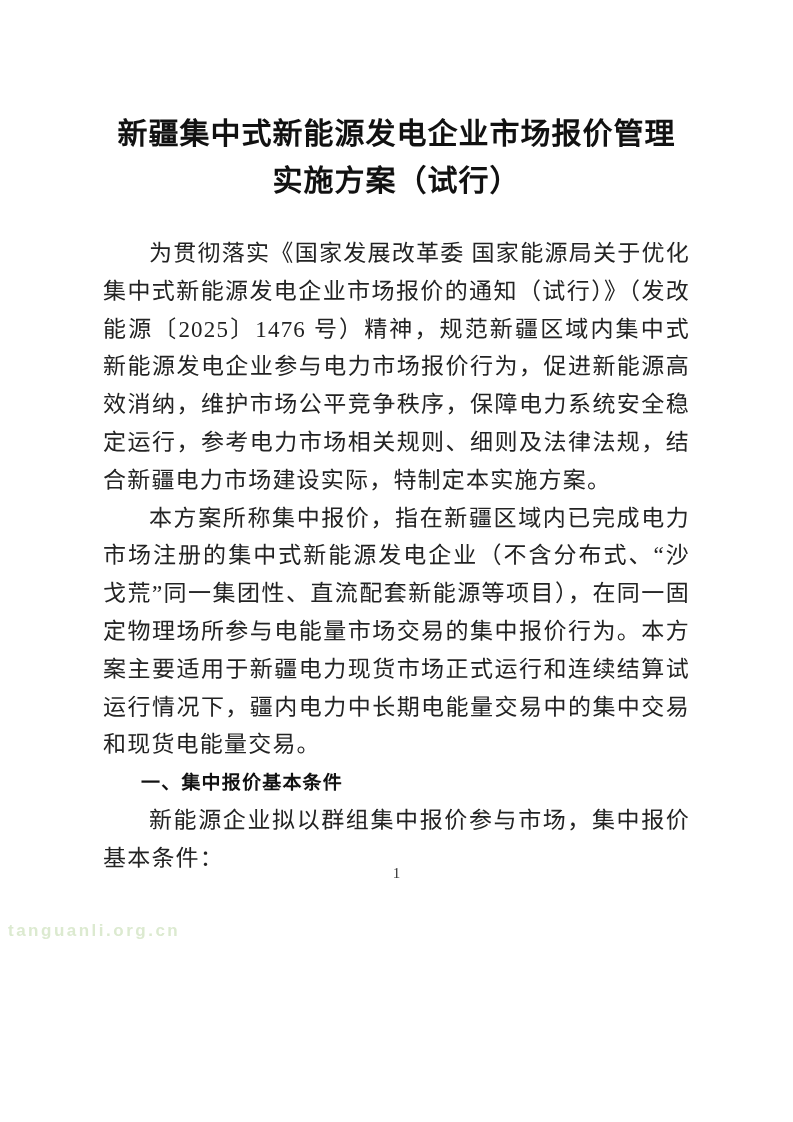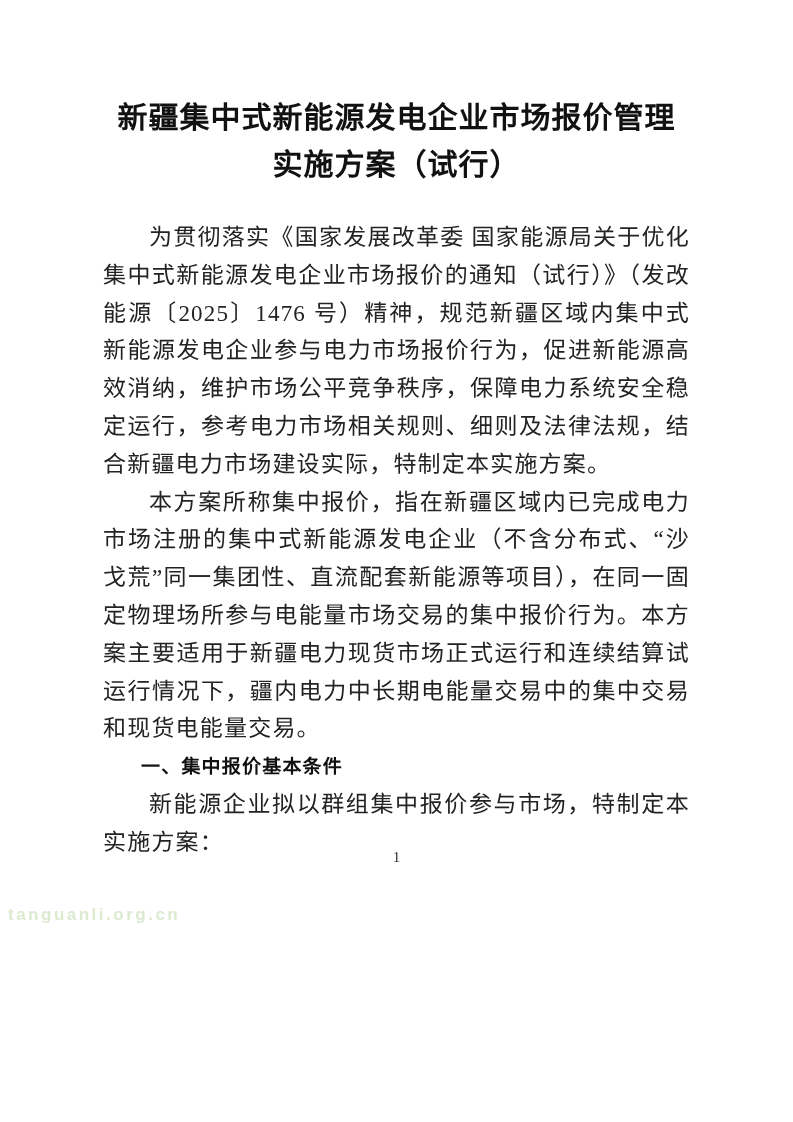--- a/index.html
+++ b/index.html
@@ -4,21 +4,21 @@
 <style>
   html, body {
     margin: 0;
     padding: 0;
     background: #ffffff;
   }
   .page {
     position: relative;
     width: 793px;
     height: 928px;
-    margin: 0 auto;
+    margin: 16px auto;
     background: #ffffff;
     overflow: hidden;
     font-family: "Liberation Serif", "DejaVu Serif", serif;
     color: #222222;
   }
   .doc-title {
     margin: 94px 60px 0 60px;
     text-align: center;
     font-size: 30px;
     line-height: 47px;
@@ -83,20 +83,20 @@
 
   <h1 class="doc-title">
     <span class="title-line">新疆集中式新能源发电企业市场报价管理</span>
     <span class="title-line">实施方案（试行）</span>
   </h1>
 
   <div class="content">
     <p class="para">为贯彻落实《国家发展改革委 国家能源局关于优化集中式新能源发电企业市场报价的通知（试行）》（发改能源〔2025〕1476 号）精神，规范新疆区域内集中式新能源发电企业参与电力市场报价行为，促进新能源高效消纳，维护市场公平竞争秩序，保障电力系统安全稳定运行，参考电力市场相关规则、细则及法律法规，结合新疆电力市场建设实际，特制定本实施方案。</p>
     <p class="para">本方案所称集中报价，指在新疆区域内已完成电力市场注册的集中式新能源发电企业（不含分布式、“沙戈荒”同一集团性、直流配套新能源等项目），在同一固定物理场所参与电能量市场交易的集中报价行为。本方案主要适用于新疆电力现货市场正式运行和连续结算试运行情况下，疆内电力中长期电能量交易中的集中交易和现货电能量交易。</p>
     <h2 class="heading">一、集中报价基本条件</h2>
-    <p class="para">新能源企业拟以群组集中报价参与市场，特制定本实施方案：</p>
+    <p class="para">新能源企业拟以群组集中报价参与市场，集中报价基本条件：</p>
   </div>
 
   <div class="page-number">1</div>
 
   <div class="watermark" style="color: rgb(220, 234, 208);">tanguanli.org.cn</div>
 
 </div>
 
 </body></html>

